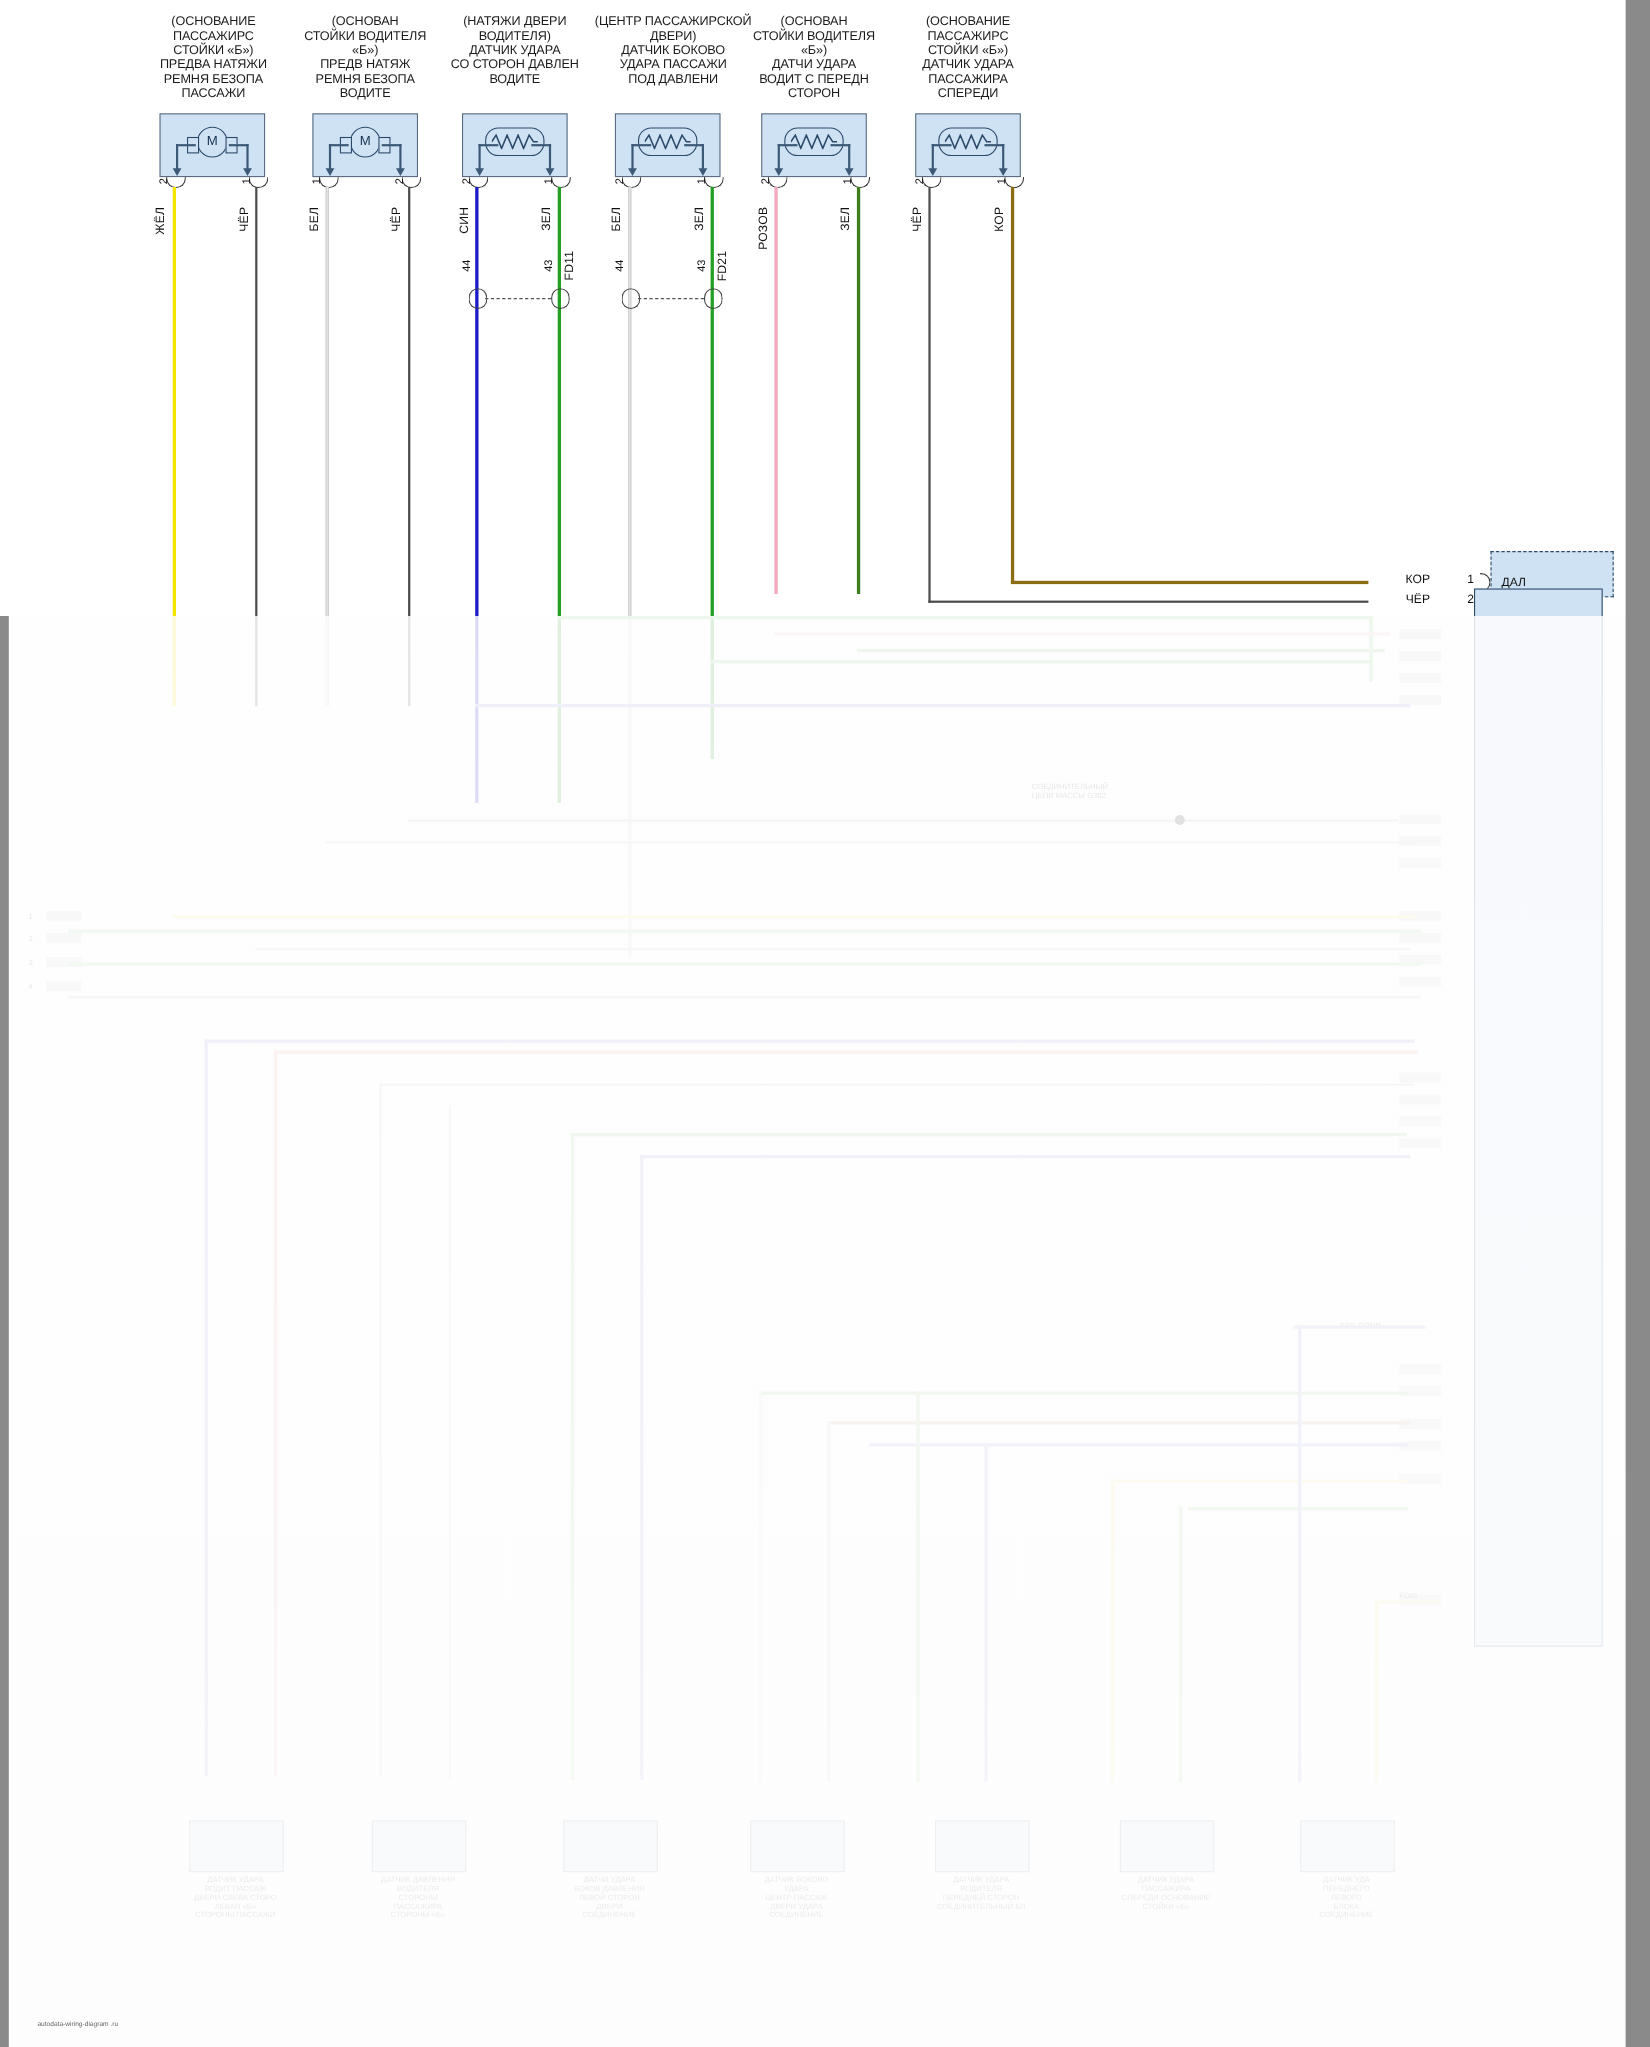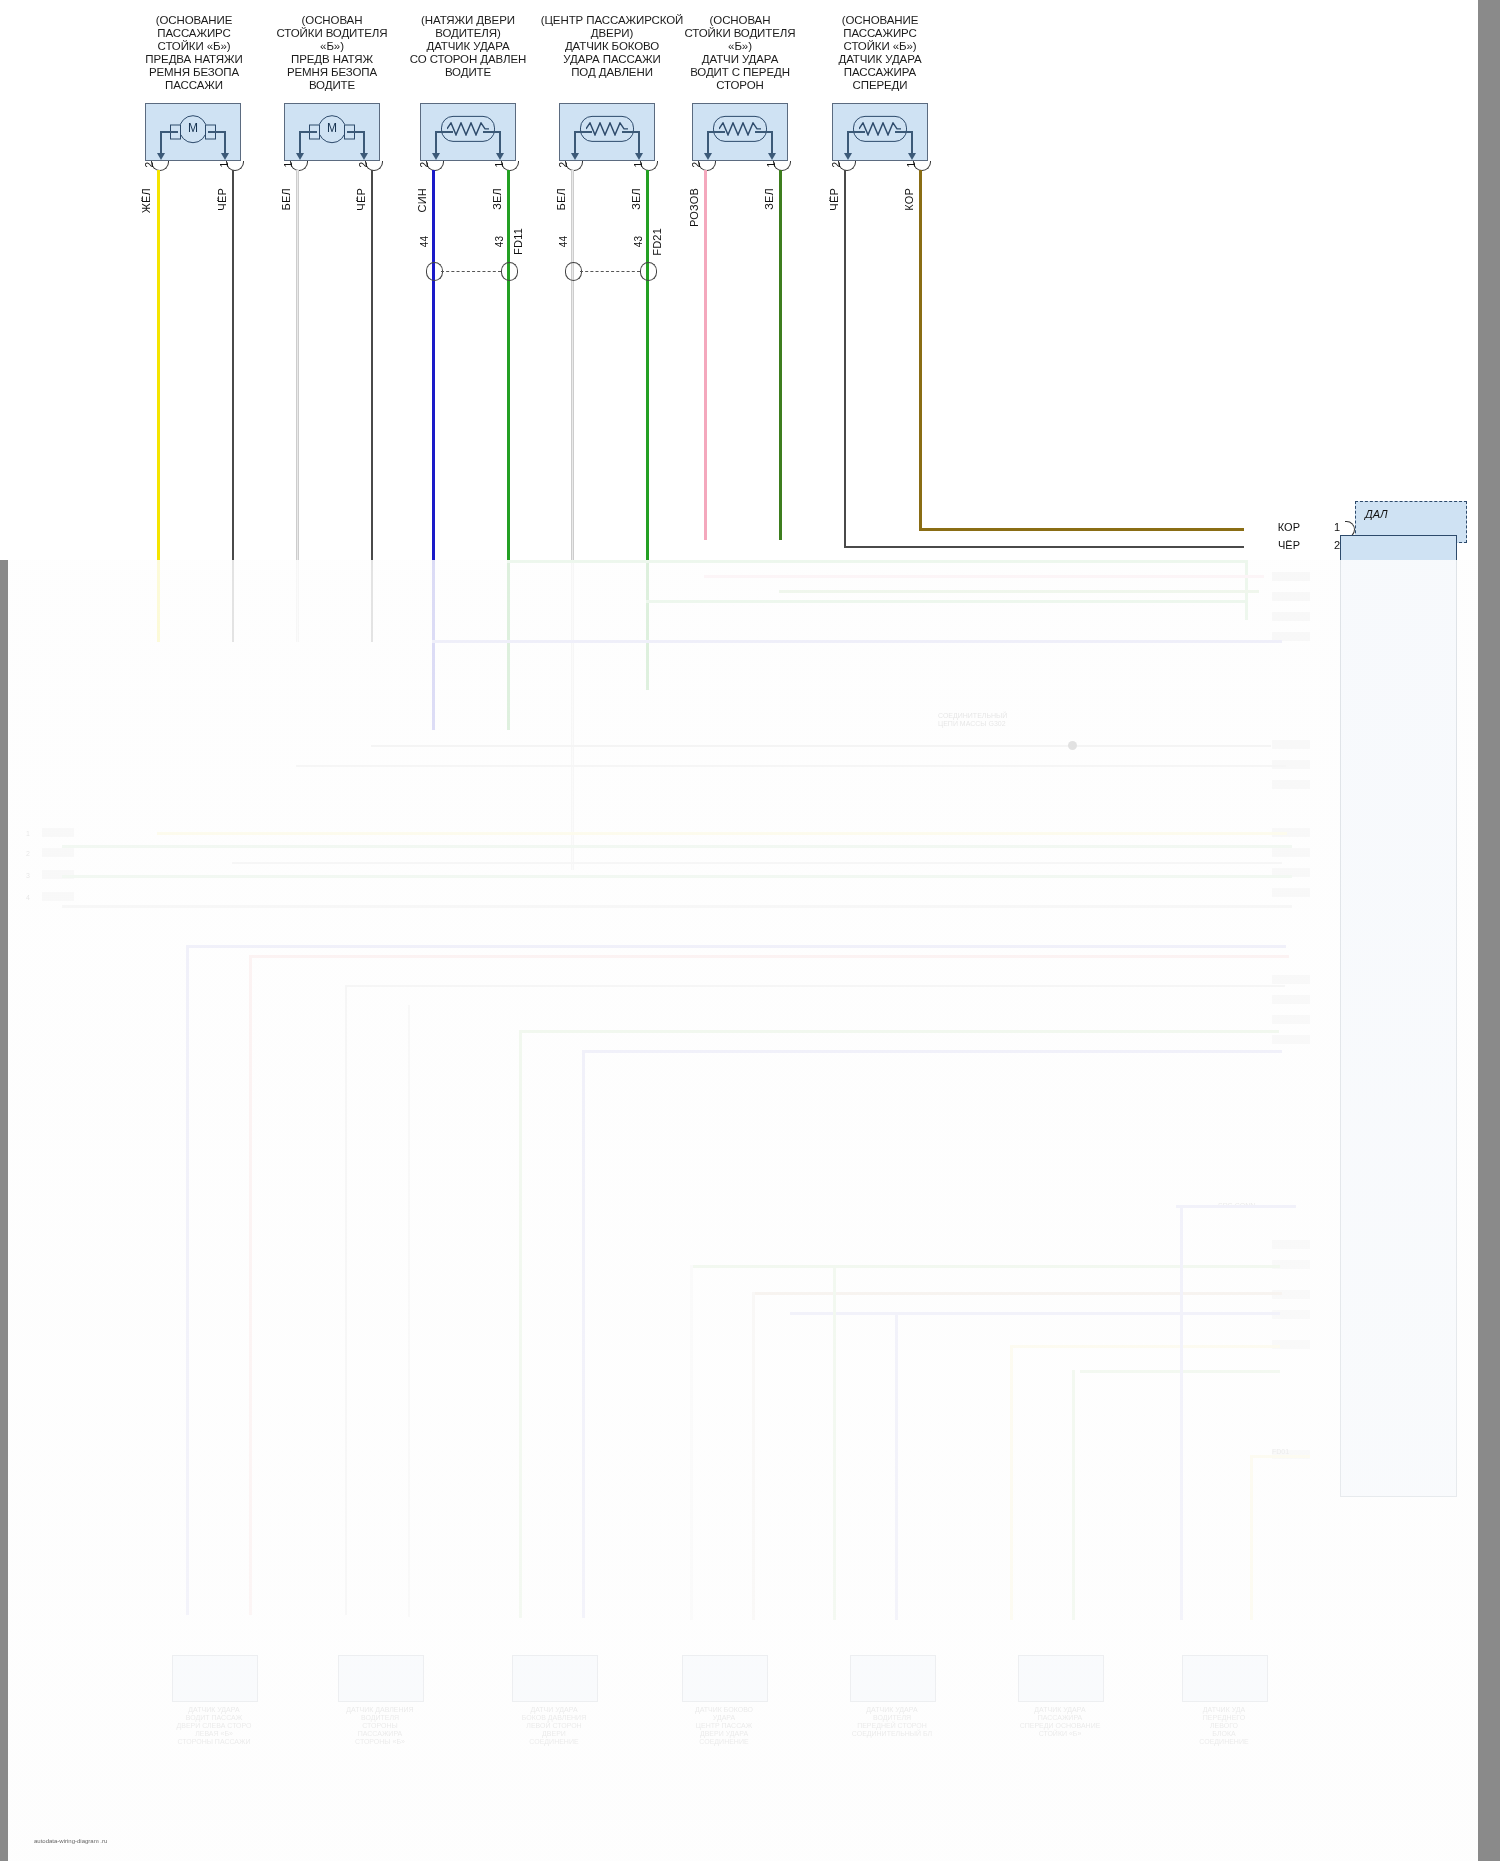--- a/index.html
+++ b/index.html
@@ -288,21 +288,21 @@
 
   <div class="wire" style="left:844px;top:170px;width:2.4px;height:378px;background:#4a4a4a;"></div>
   <div class="wire" style="left:844px;top:546px;width:400px;height:2.4px;background:#4a4a4a;"></div>
   <div class="wlabel" style="left:828px;top:188px;">ЧЁР</div>
 
   <div class="wire" style="left:919px;top:170px;width:2.8px;height:360px;background:#8a6d14;"></div>
   <div class="wire" style="left:919px;top:528px;width:325px;height:2.8px;background:#8a6d14;"></div>
   <div class="wlabel" style="left:903px;top:188px;">КОР</div>
 
   <div class="module" style="left:1355px;top:501px;width:110px;height:40px;"></div>
-  <div class="module-lbl" style="left:1365px;top:508px;font-style:italic;">ДАЛ</div>
+  <div class="module-lbl" style="left:1365px;top:524px;">ДАЛ</div>
   <div class="module-lbl" style="left:1365px;top:536px;">БЛИЖ</div>
   <div class="pin-cup" style="left:1345px;top:521px;"></div>
   <div class="pin-cup" style="left:1345px;top:539px;"></div>
   <div class="pinrow-lbl" style="left:1310px;top:521px;width:30px;">1</div>
   <div class="pinrow-lbl" style="left:1310px;top:539px;width:30px;">2</div>
   <div class="pinrow-lbl" style="left:1240px;top:521px;width:60px;">КОР</div>
   <div class="pinrow-lbl" style="left:1240px;top:539px;width:60px;">ЧЁР</div>
 
   <div class="module" style="left:1340px;top:535px;width:115px;height:960px;border-style:solid;z-index:5;"></div>
 

